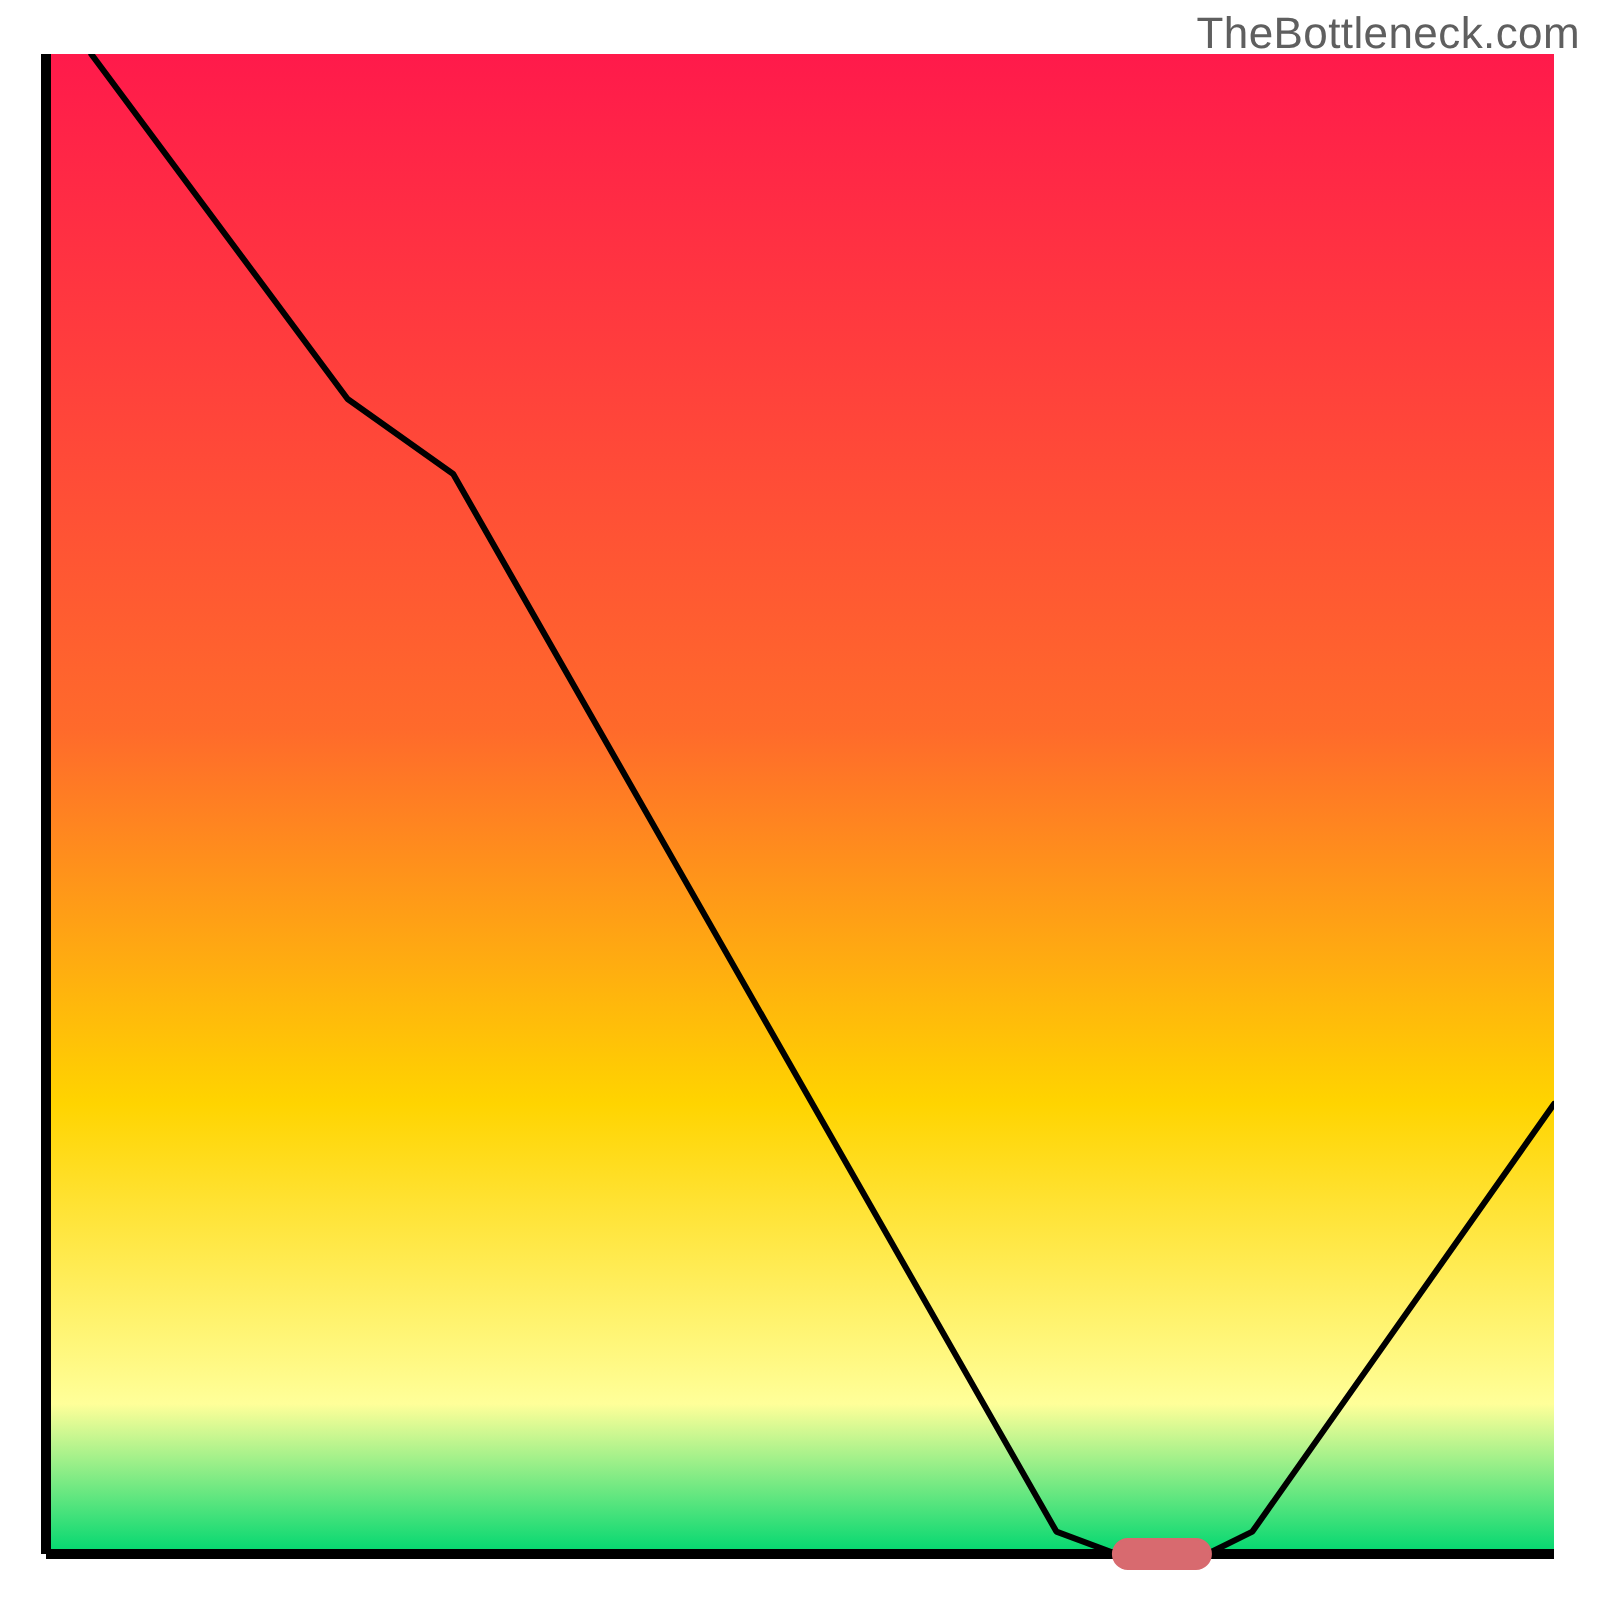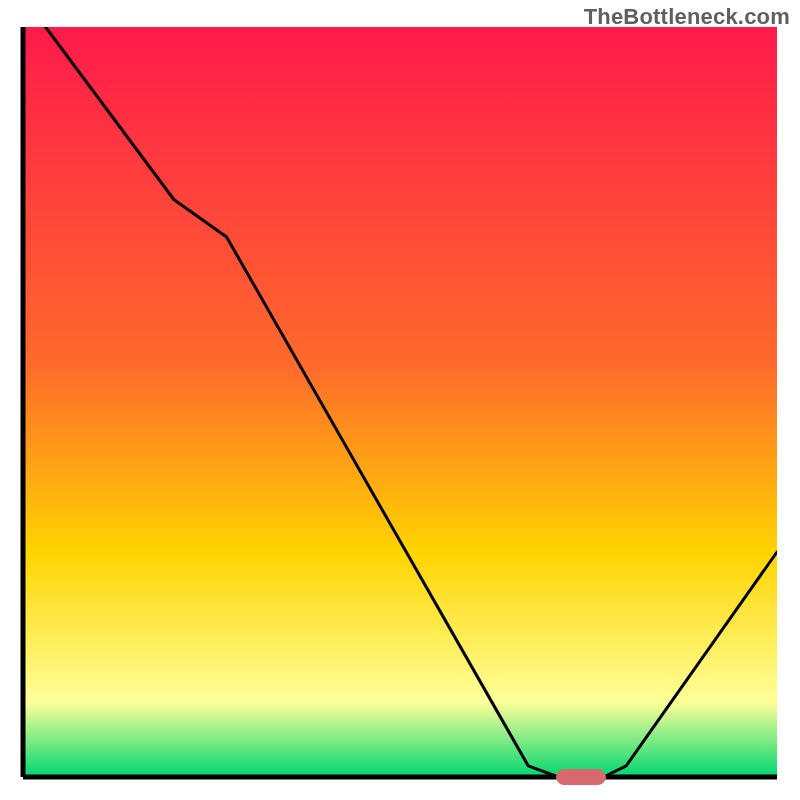--- a/index.html
+++ b/index.html
@@ -13,21 +13,21 @@
   .frame {
     position: relative;
     width: 800px;
     height: 800px;
   }
   .attribution {
     position: absolute;
     top: 4px;
     right: 10px;
     font-size: 22px;
-    font-weight: 700;
+    font-weight: 400;
     color: #5f5f5f;
     letter-spacing: 0.2px;
   }
   svg.plot {
     position: absolute;
     left: 0;
     top: 0;
   }
 </style>
 </head>

